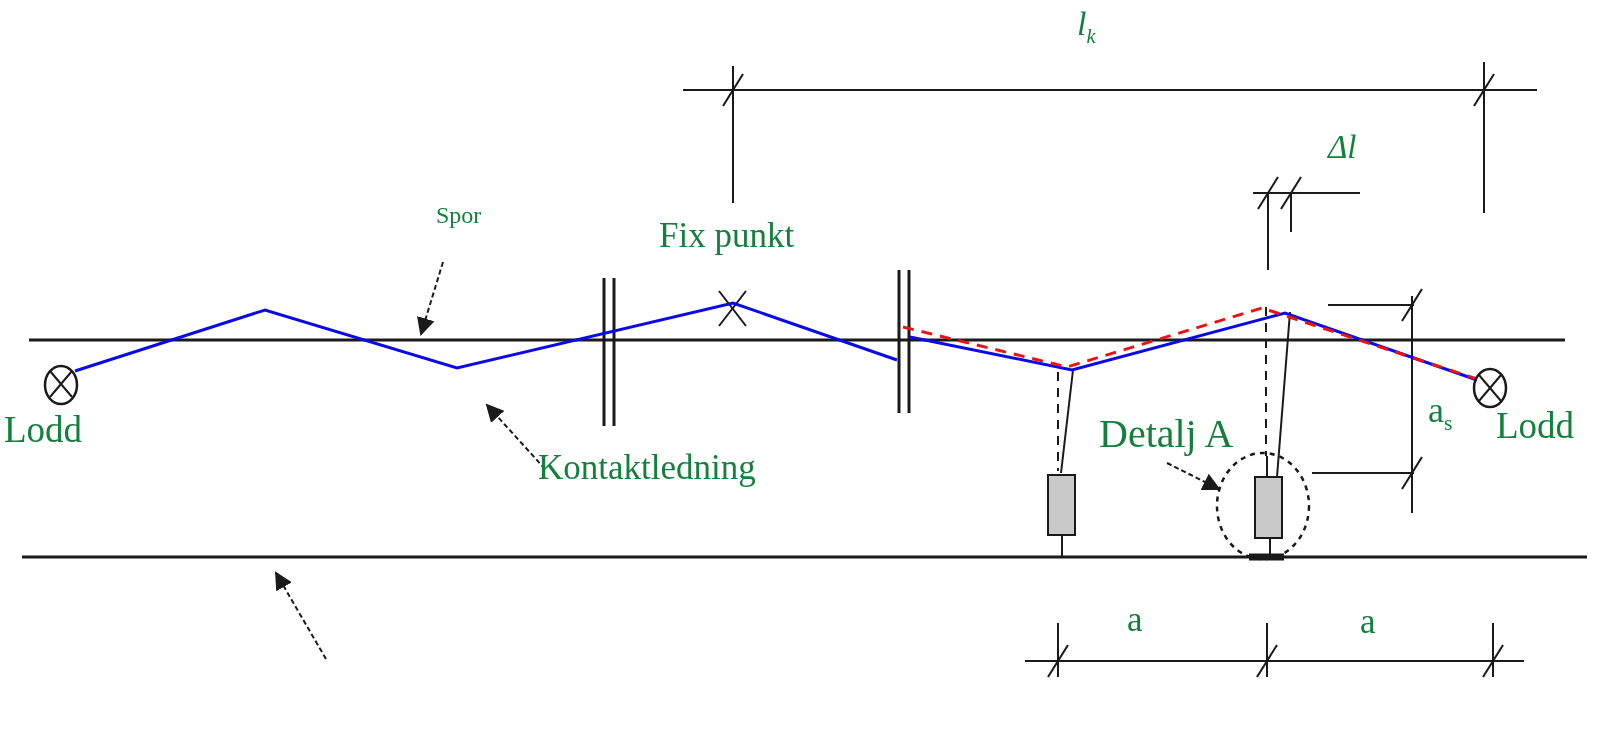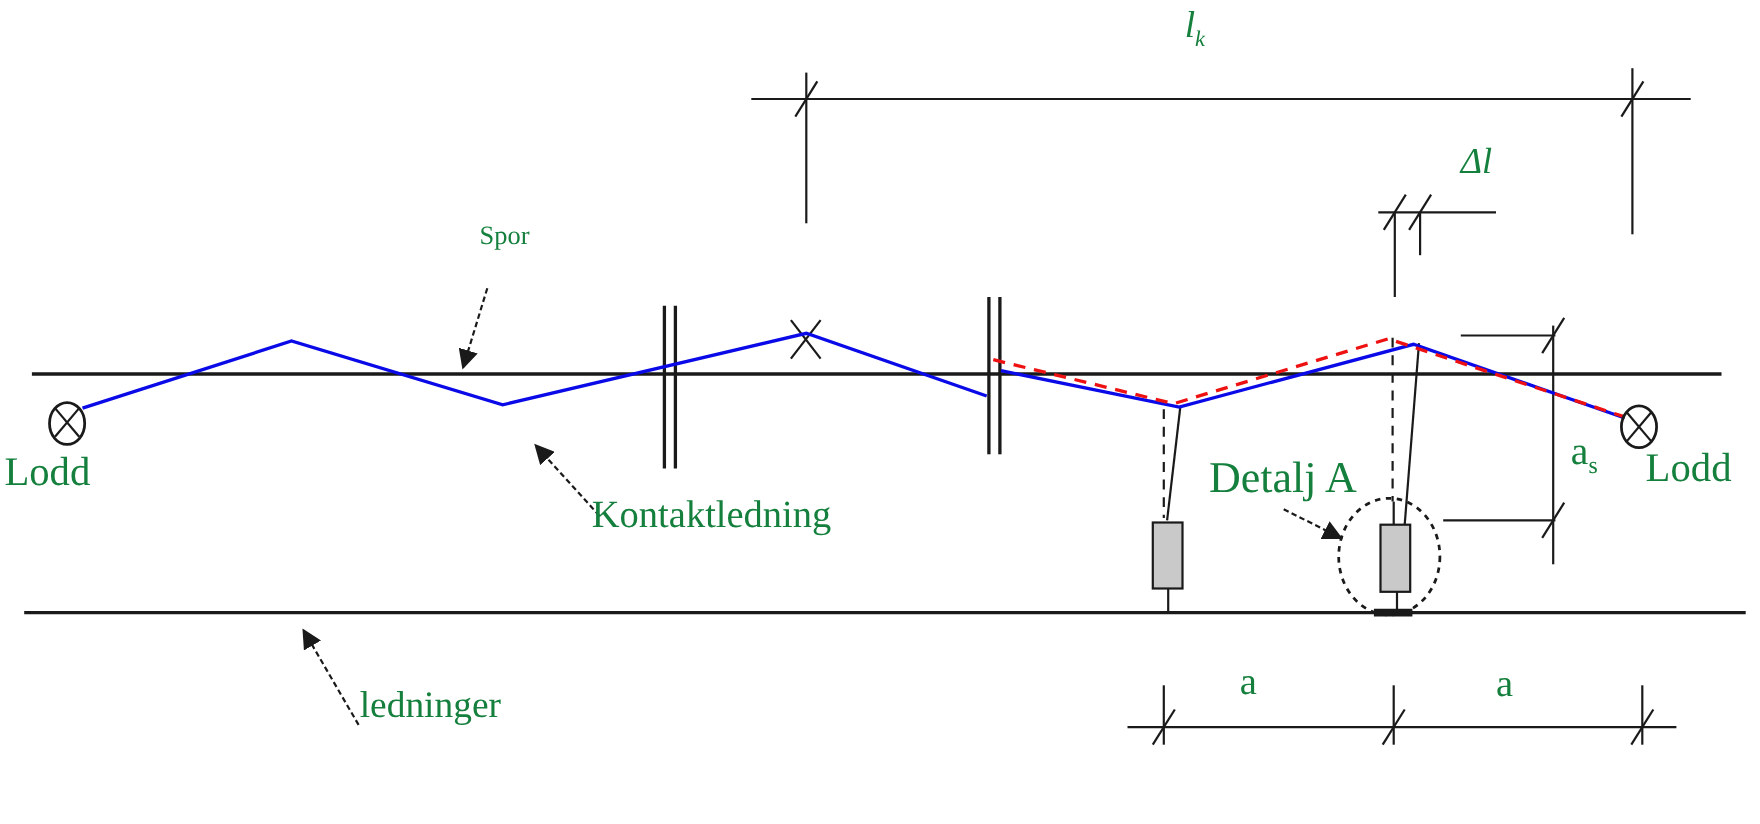--- a/index.html
+++ b/index.html
@@ -96,27 +96,29 @@
       <ellipse cx="1490" cy="388" rx="16" ry="19" fill="none" stroke="#1a1a1a" stroke-width="2.5"></ellipse>
       <ellipse cx="1263" cy="506" rx="46" ry="53" fill="none" stroke="#1a1a1a" stroke-width="2.5" stroke-dasharray="5 5"></ellipse>
       <rect x="1048" y="475" width="27" height="60" fill="#c9c9c9" stroke="#1a1a1a" stroke-width="2"></rect>
       <rect x="1255" y="477" width="27" height="61" fill="#c9c9c9" stroke="#1a1a1a" stroke-width="2"></rect>
     </svg>
 
   <div class="lbl" id="lbl-spor">
     <span>Spor</span>
   </div>
 
+  <div class="lbl" id="lbl-fixpunkt">
+    <span>Fix punkt</span>
+  </div>
 
   <div class="lbl" id="lbl-kontaktledning">
     <span>Kontaktledning</span>
   </div>
 
   <div class="lbl" id="lbl-fastavspente">
-    <span style="display:block">ledninger</span>
   </div>
 
   <div class="lbl" id="lbl-lodd-left">
     <span>Lodd</span>
   </div>
 
   <div class="lbl" id="lbl-lodd-right">
     <span>Lodd</span>
   </div>
 

